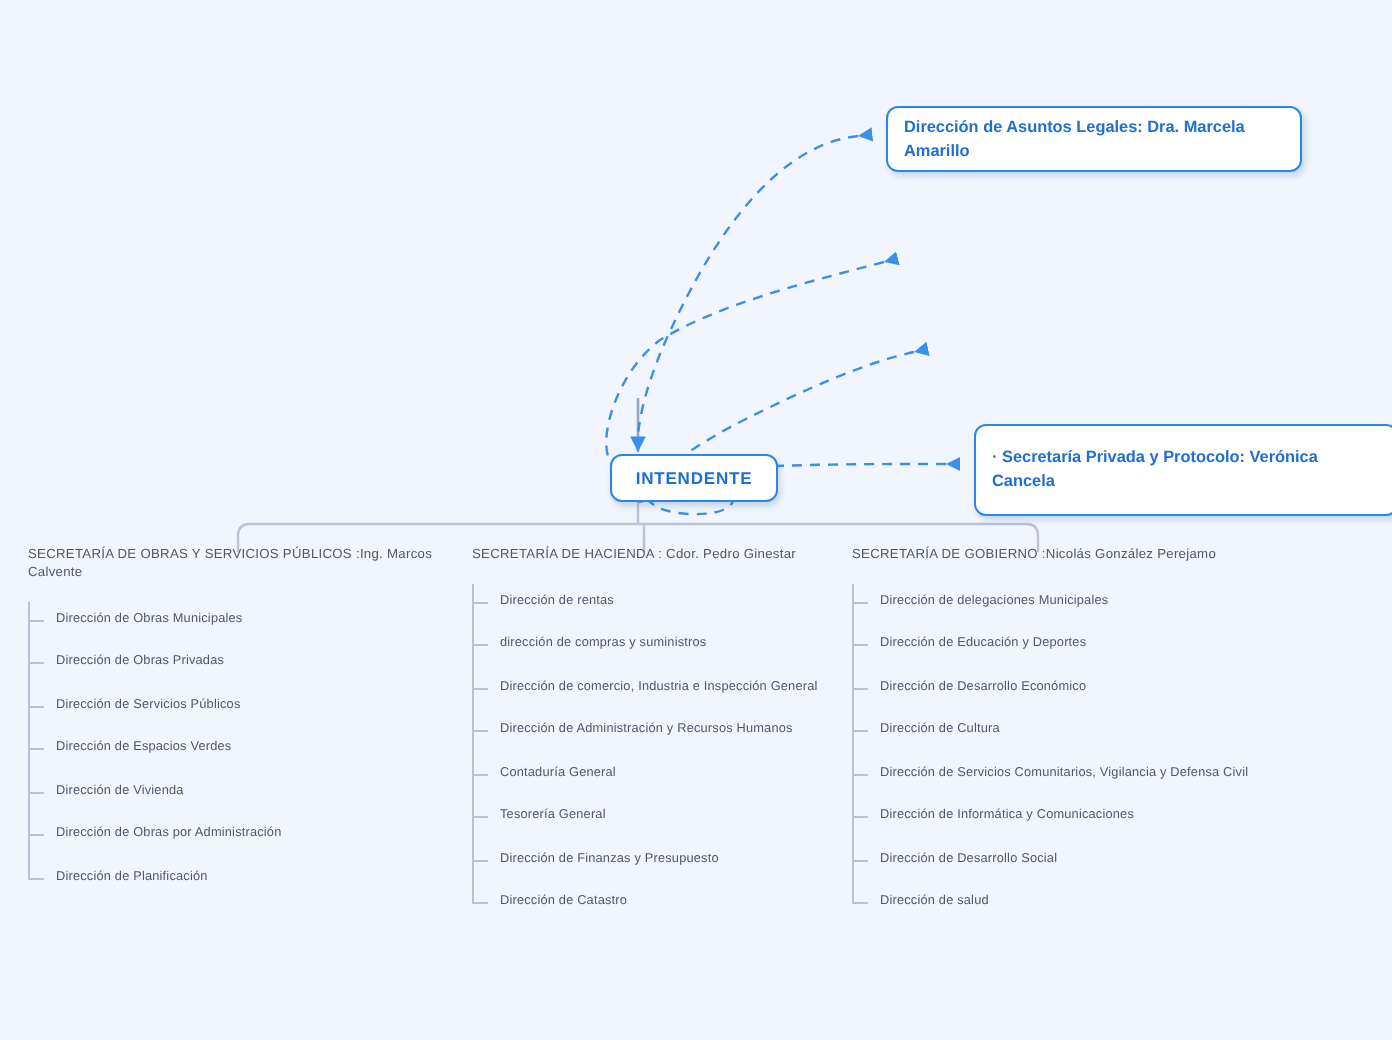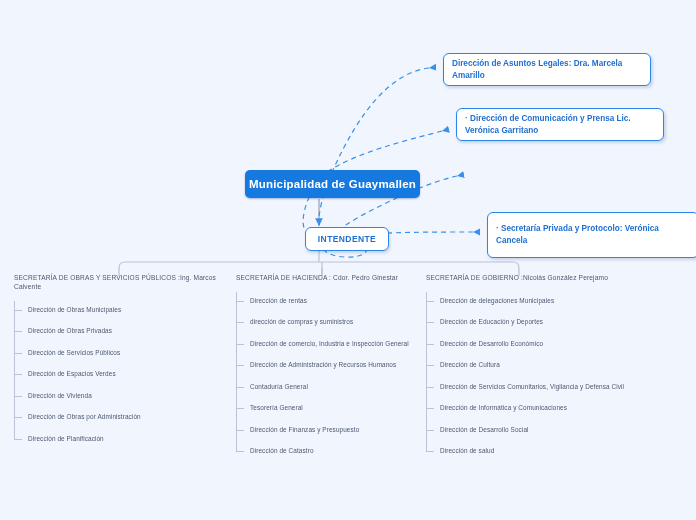--- a/index.html
+++ b/index.html
@@ -114,33 +114,27 @@
 
     <path d="M363,240 C372,250 366,258 344,257 C328,256 322,250 321,244" fill="none" stroke="#3a90e8" stroke-width="1.2" stroke-dasharray="5,4" marker-end="url(#arrow-blue)"></path>
 
     <path d="M319,251 L319,262
              M119,276 L119,268 Q119,262 125,262 L513,262 Q519,262 519,268 L519,276
              M319,262 L319,262
              M322,276 L322,268" fill="none" stroke="#b9c2d6" stroke-width="1.2"></path>
     <path d="M322,262 L322,276" fill="none" stroke="#b9c2d6" stroke-width="1.2"></path>
   </svg>
 
-  <div class="node root-node">
-    <span>Municipalidad de Guaymallen</span>
-  </div>
 
   <div class="node intendente-node">
     <span>INTENDENTE</span>
   </div>
 
   <div class="node side-node" id="side-legales">
     <span>Dirección de Asuntos Legales:       Dra. Marcela Amarillo</span>
-  </div>
-  <div class="node side-node" id="side-prensa">
-    <span>· Dirección de Comunicación y Prensa   Lic. Verónica Garritano</span>
   </div>
   <div class="node side-node" id="side-protocolo">
     <span>· Secretaría Privada y Protocolo: Verónica Cancela</span>
   </div>
 
   <div class="column" id="col-0">
     <div class="col-title">SECRETARÍA DE OBRAS Y SERVICIOS PÚBLICOS :Ing. Marcos Calvente</div>
     <div class="col-body">
       <div class="col-spine"></div>
     <div class="leaf">

